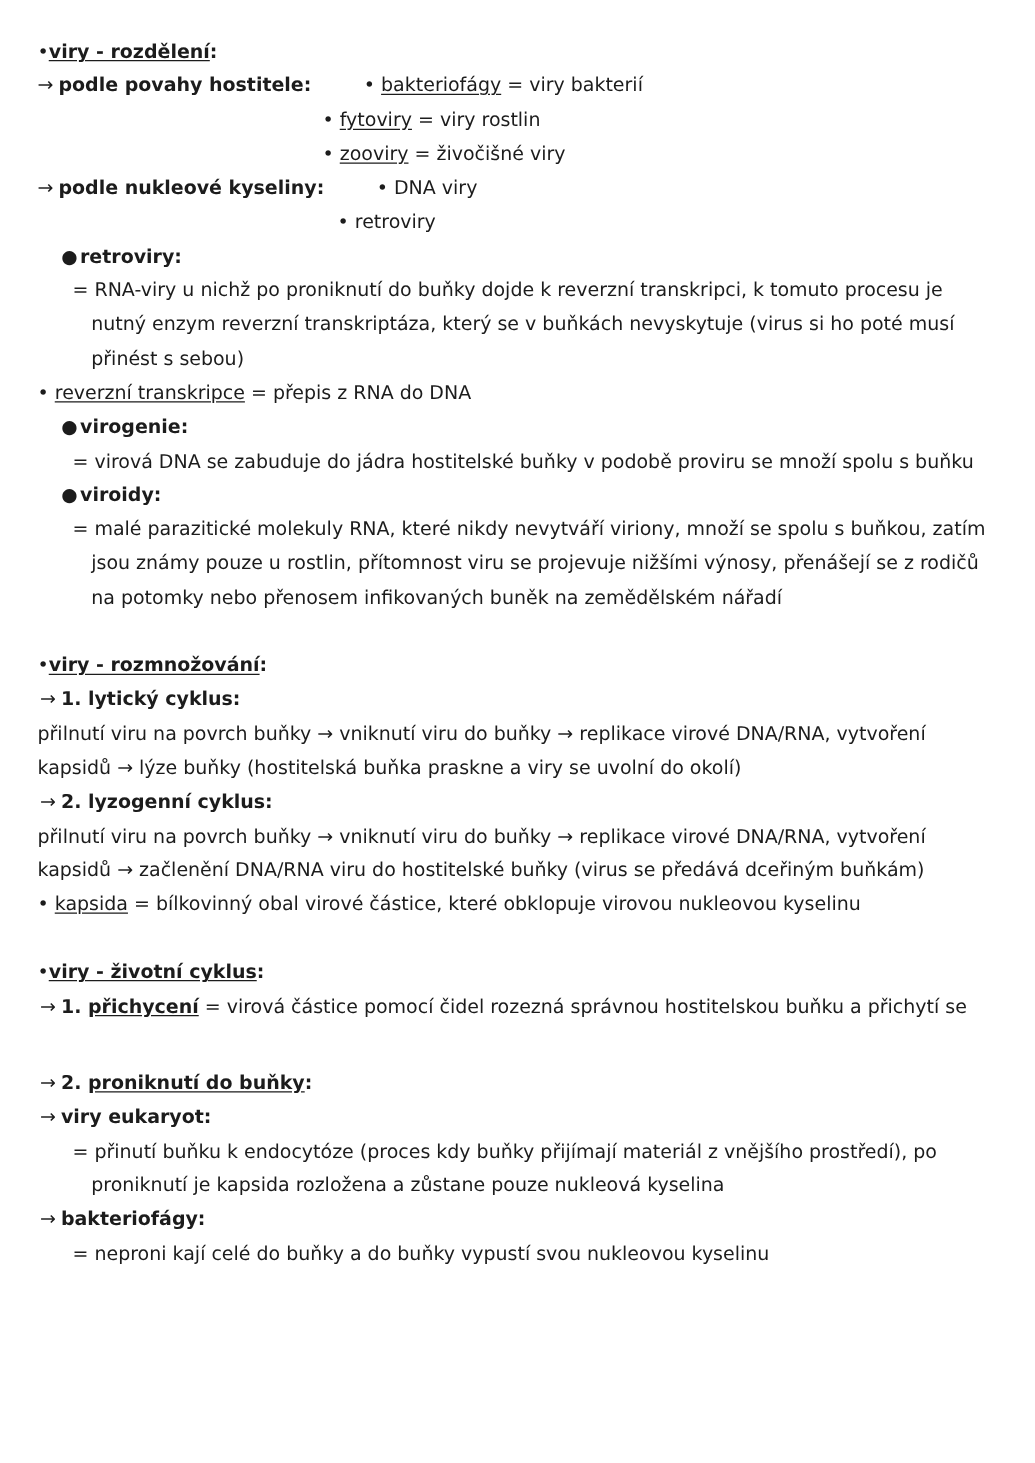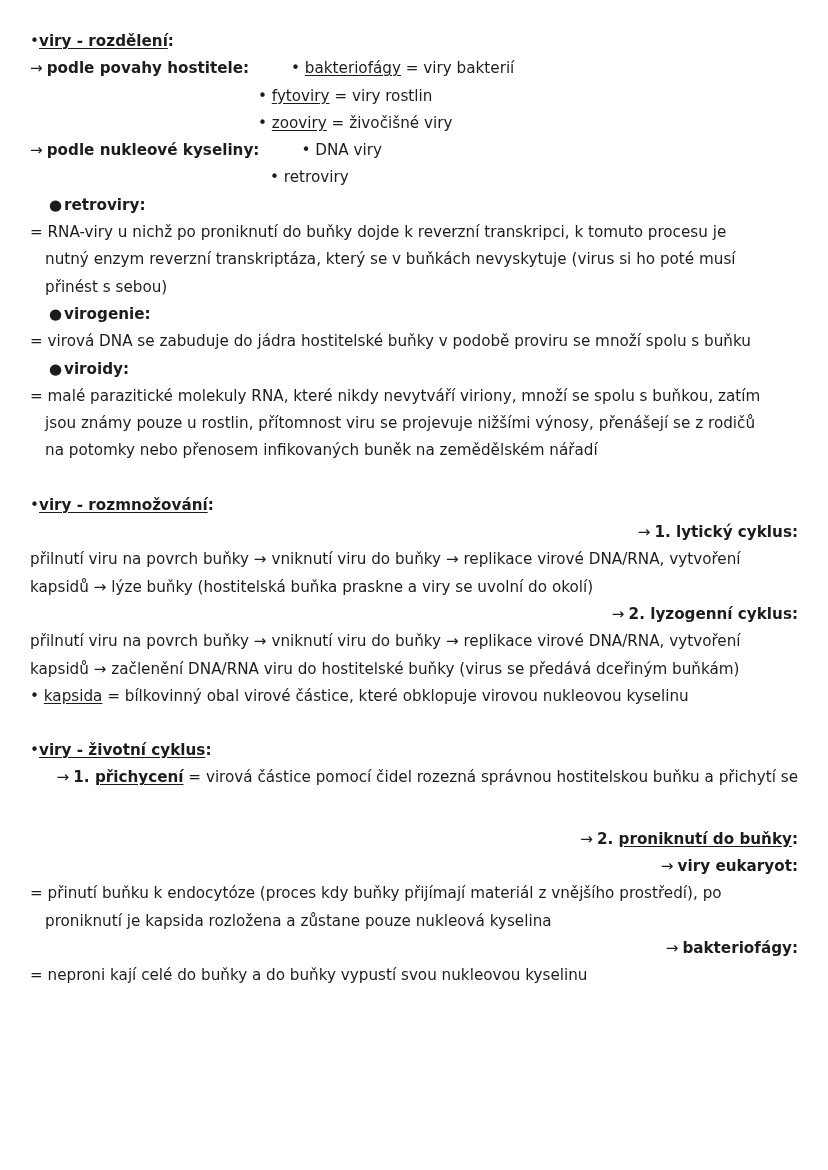--- a/index.html
+++ b/index.html
@@ -55,32 +55,32 @@
     display: inline-block;
     width: 15px;
     font-size: 15px;
     line-height: 1;
   }
 
   
   .arrow-row {
     padding-left: 2px;
     font-weight: bold;
-    text-align: right;
   }
   .arrow {
     font-weight: normal;
     display: inline-block;
     padding-right: 4px;
   }
 
   
   .def {
     padding-left: 0;
     text-indent: 0;
+    margin-left: 28px;
   }
   .def .cont {
     display: block;
     padding-left: 15px;
   }
 
   
   .kv {
     display: flex;
     align-items: baseline;
@@ -138,20 +138,23 @@
     <div class="line round-row">
       <span class="dot">●</span><span>retroviry:</span>
     </div>
 
     <div class="line def">
       <span>=</span>&nbsp;<span>RNA-viry u nichž po proniknutí do buňky dojde k reverzní transkripci, k tomuto procesu je</span>
       <span class="cont">nutný enzym reverzní transkriptáza, který se v buňkách nevyskytuje (virus si ho poté musí</span>
       <span class="cont">přinést s sebou)</span>
     </div>
 
+    <div class="line">
+      <span>•</span>&nbsp;<span class="u">reverzní transkripce</span><span> = přepis z RNA do DNA</span>
+    </div>
 
     <div class="line round-row">
       <span class="dot">●</span><span>virogenie:</span>
     </div>
 
     <div class="line def">
       <span>=</span>&nbsp;<span>virová DNA se zabuduje do jádra hostitelské buňky v podobě proviru se množí spolu s buňku</span>
     </div>
 
     <div class="line round-row">

